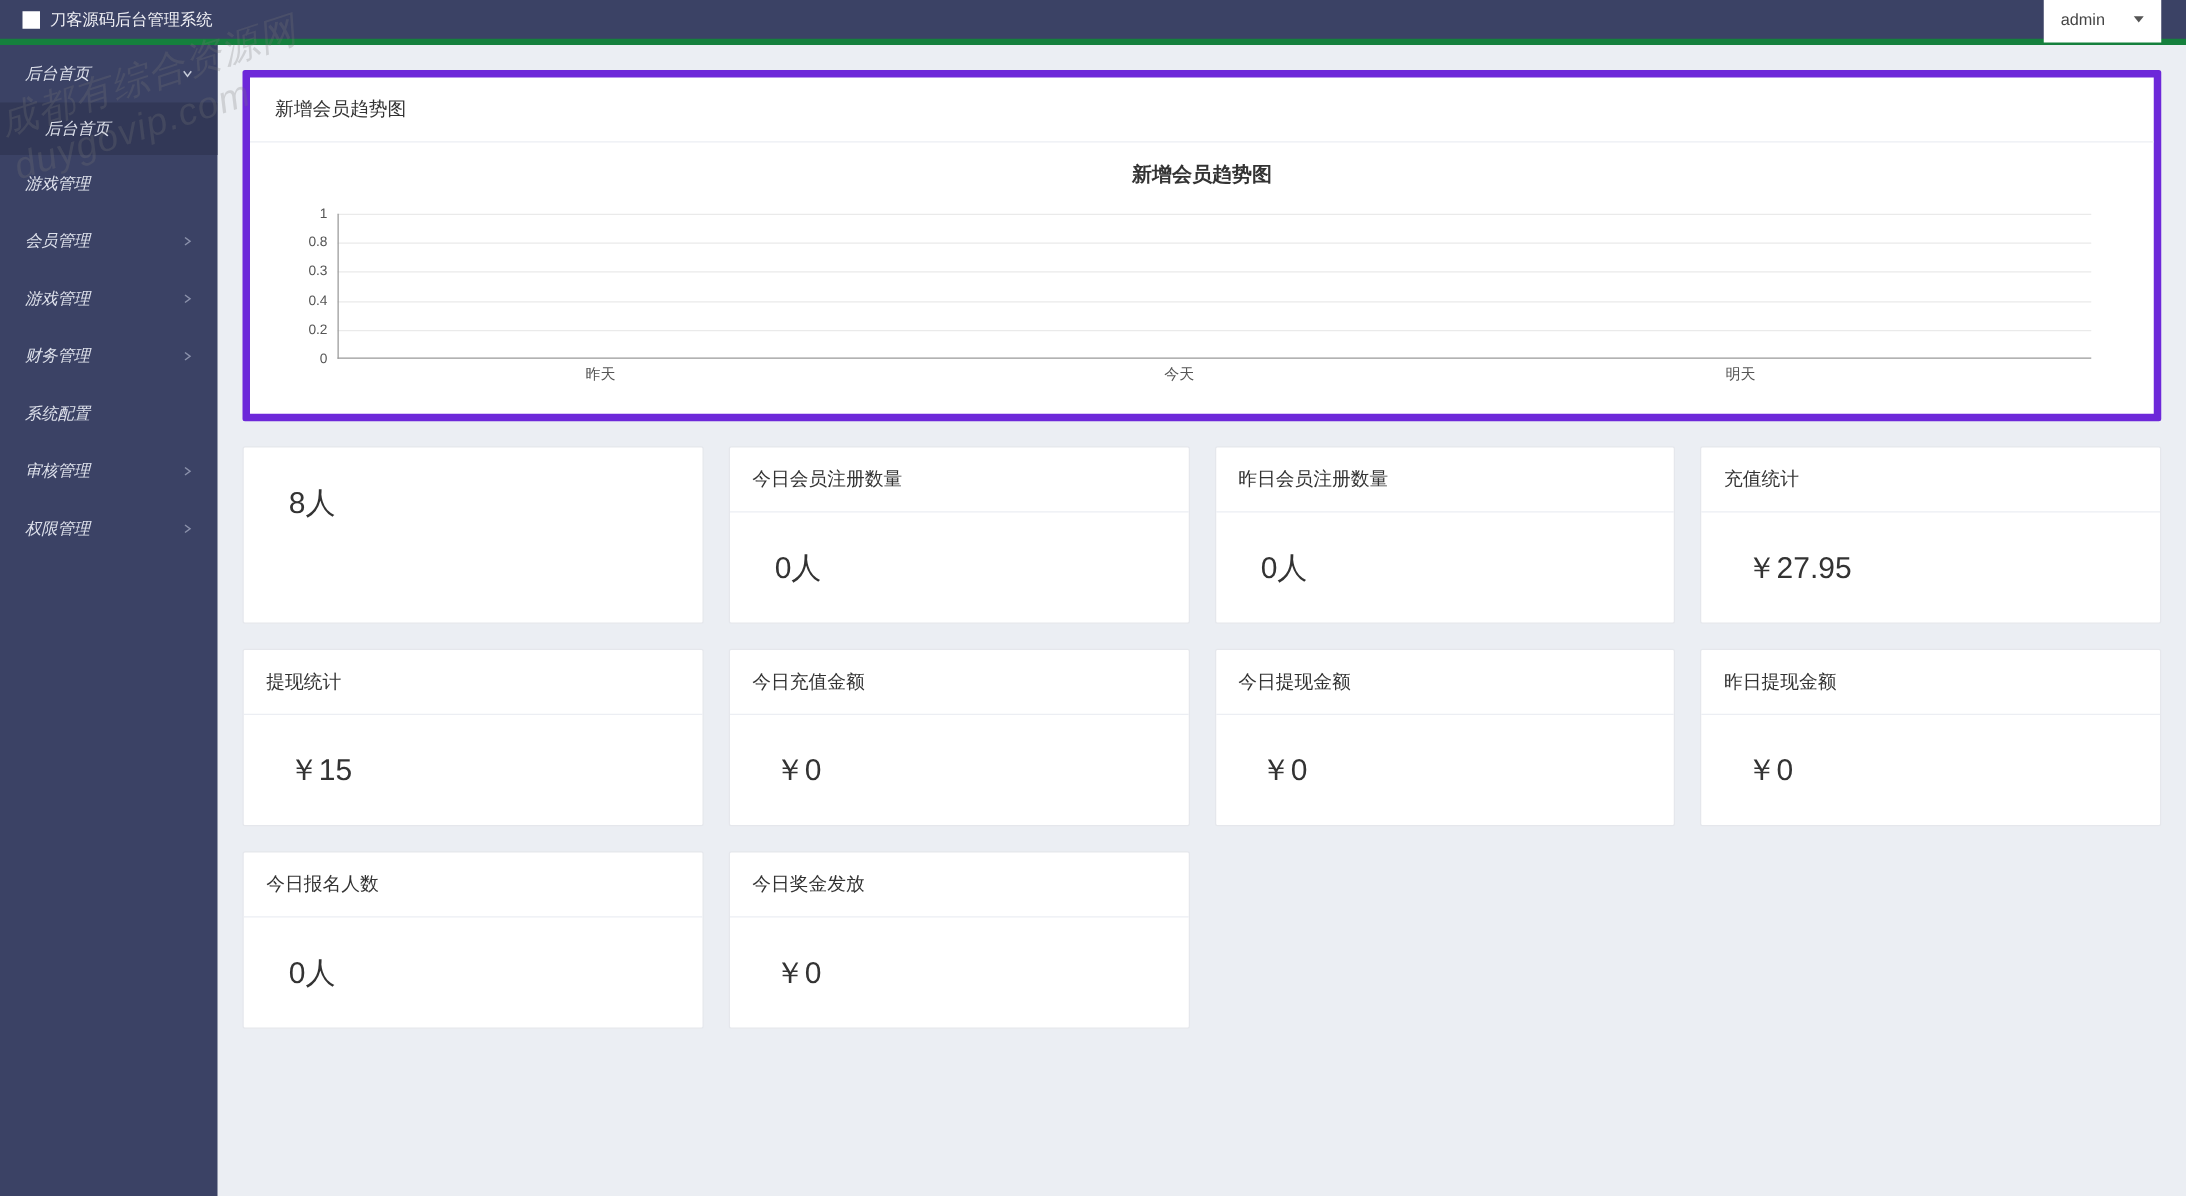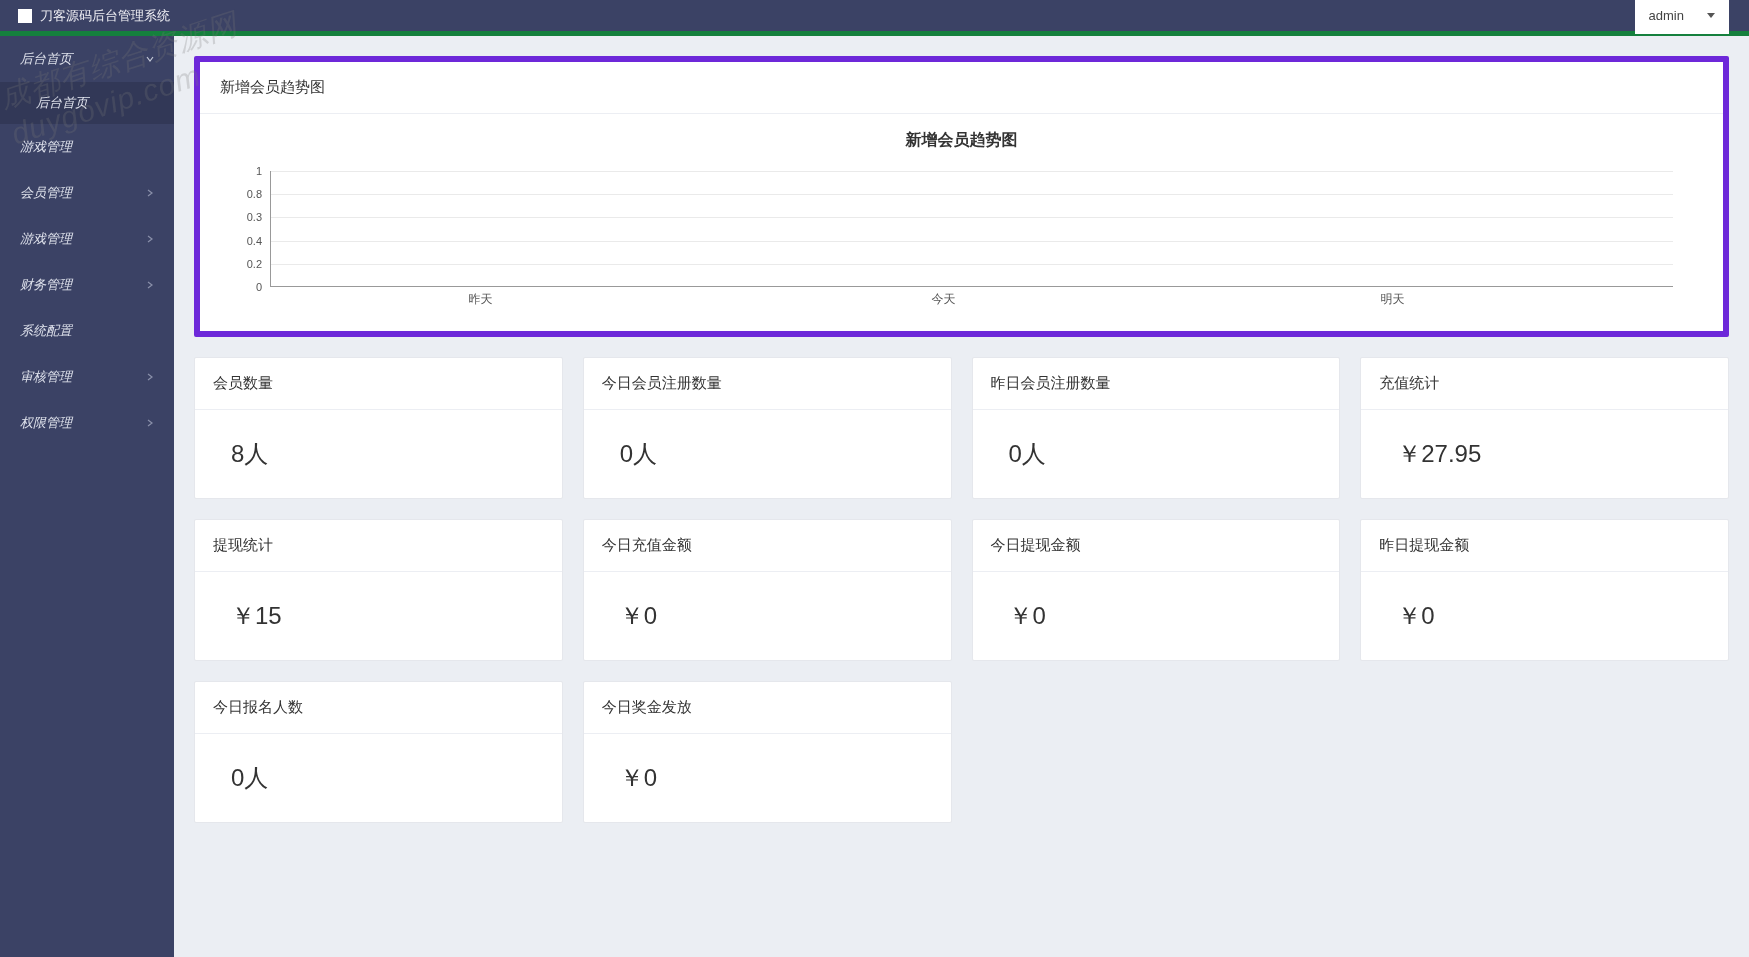--- a/index.html
+++ b/index.html
@@ -137,21 +137,20 @@
             <span class="x-label" style="left:15%">昨天</span>
             <span class="x-label" style="left:48%">今天</span>
             <span class="x-label" style="left:80%">明天</span>
           </div>
         </div>
       </div>
     </div>
 
     <div class="stats-grid">
       <div class="stat-card">
-        <div class="stat-title">会员数量</div>
         <div class="stat-value">8人</div>
       </div>
       <div class="stat-card">
         <div class="stat-title">今日会员注册数量</div>
         <div class="stat-value">0人</div>
       </div>
       <div class="stat-card">
         <div class="stat-title">昨日会员注册数量</div>
         <div class="stat-value">0人</div>
       </div>

